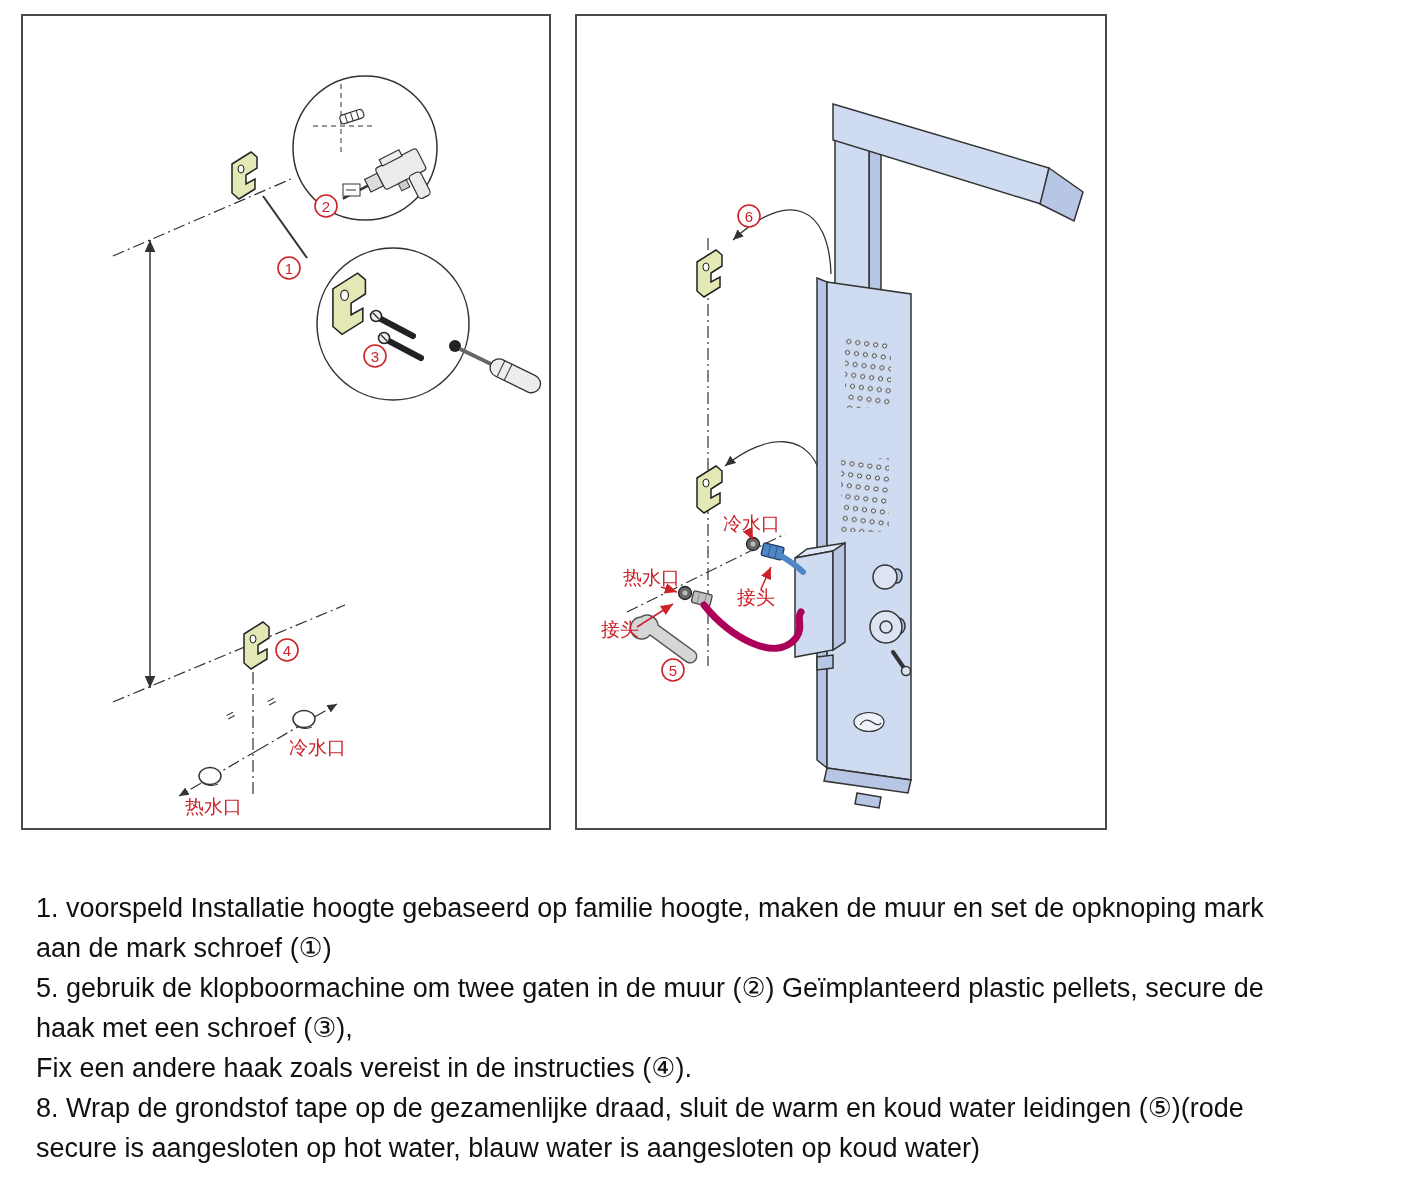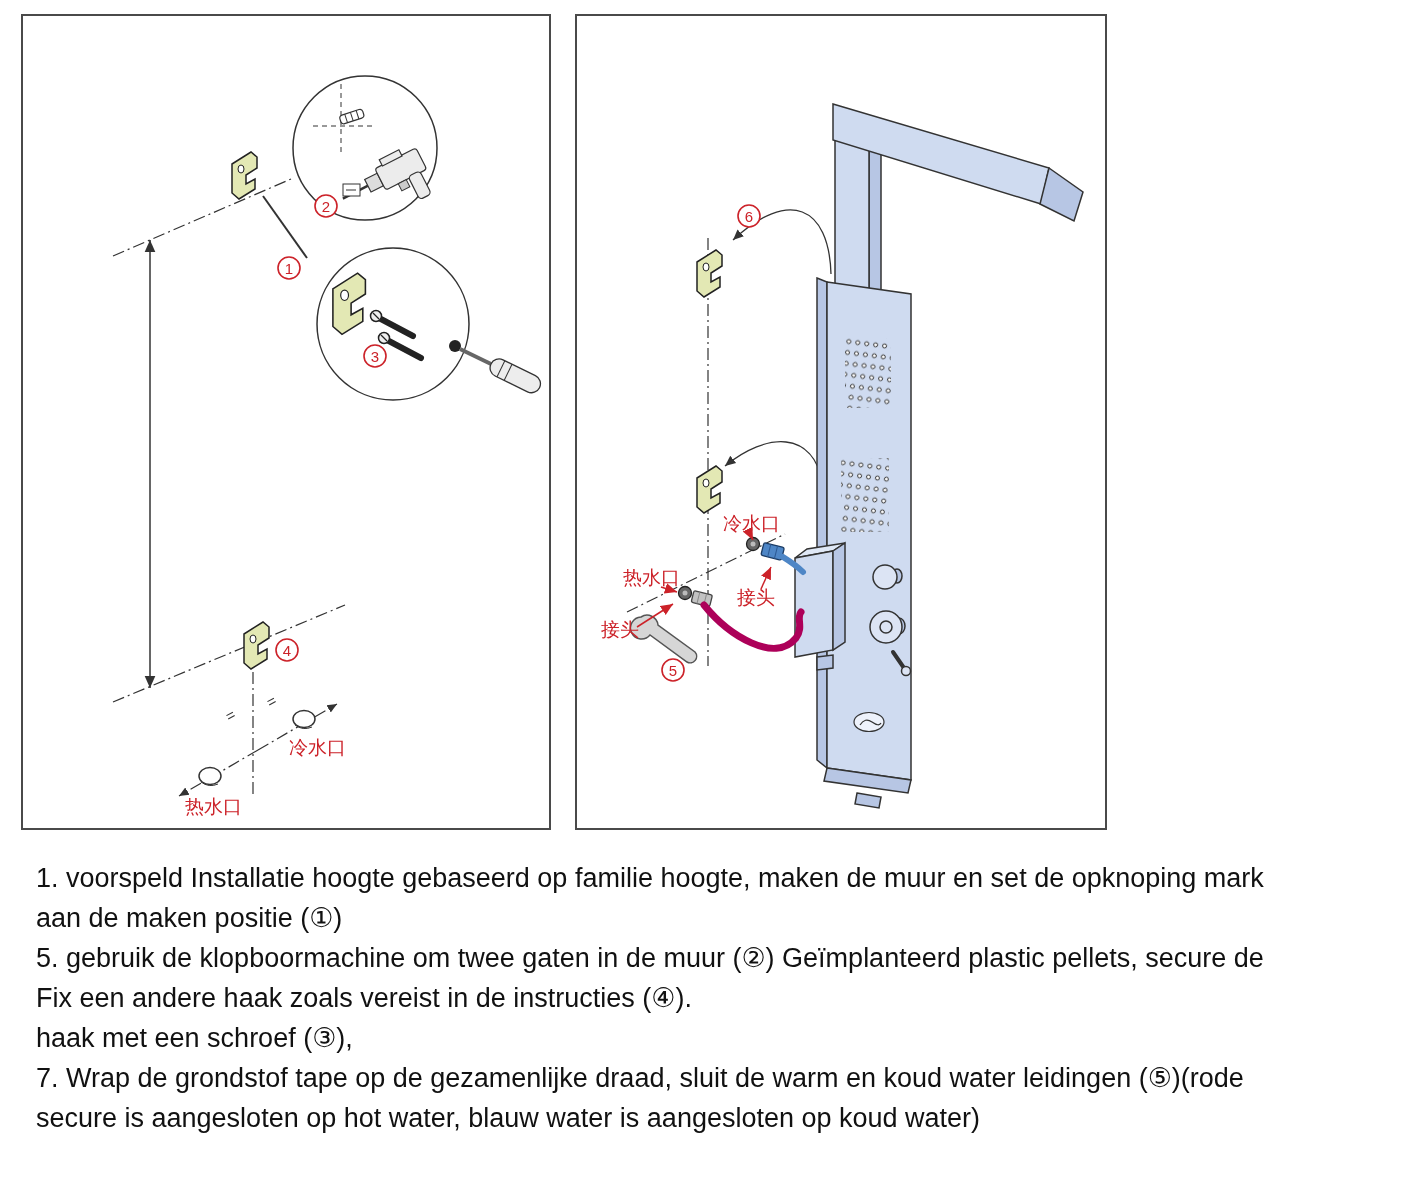--- a/index.html
+++ b/index.html
@@ -4,21 +4,21 @@
 <style>
   html,body{margin:0;padding:0;}
   body{
     width:1422px;height:1201px;background:#ffffff;position:relative;
     font-family:"Liberation Sans", sans-serif;color:#111;
   }
   .panel{position:absolute;border:2px solid #4a4a4a;background:#fff;}
   #left-panel{left:21px;top:14px;width:526px;height:812px;}
   #right-panel{left:575px;top:14px;width:528px;height:812px;}
   .panel svg{position:absolute;left:0;top:0;width:100%;height:100%;}
-  .instructions{position:absolute;left:36px;top:858px;width:1380px;}
+  .instructions{position:absolute;left:36px;top:888px;width:1380px;}
   .instructions .line{font-size:27px;line-height:40px;white-space:nowrap;}
   text{font-family:"Liberation Sans", sans-serif;}
   .stepnum{font-size:15px;fill:#cc2229;text-anchor:middle;}
   .cjk{font-size:19px;fill:#cc2229;}
 </style>
 </head>
 <body>
 
 <div class="panel" id="left-panel">
   <svg viewBox="0 0 526 812">
@@ -228,19 +228,19 @@
     </g>
     <g>
       <circle cx="96" cy="654" r="11" fill="#fff" stroke="#cc2229" stroke-width="1.6"></circle>
       <text class="stepnum" x="96" y="659.5">5</text>
     </g>
   </svg>
 </div>
 
 <div class="instructions">
   <div class="line">1. voorspeld Installatie hoogte gebaseerd op familie hoogte, maken de muur en set de opknoping mark</div>
-  <div class="line">aan de maken positie (①)</div>
+  <div class="line">aan de mark schroef (①)</div>
   <div class="line">5. gebruik de klopboormachine om twee gaten in de muur (②) Geïmplanteerd plastic pellets, secure de</div>
+  <div class="line">haak met een schroef (③),</div>
   <div class="line">Fix een andere haak zoals vereist in de instructies (④).</div>
-  <div class="line">haak met een schroef (③),</div>
-  <div class="line">7. Wrap de grondstof tape op de gezamenlijke draad, sluit de warm en koud water leidingen (⑤)(rode</div>
+  <div class="line">8. Wrap de grondstof tape op de gezamenlijke draad, sluit de warm en koud water leidingen (⑤)(rode</div>
   <div class="line">secure is aangesloten op hot water, blauw water is aangesloten op koud water)</div>
 </div>
 
 </body></html>

